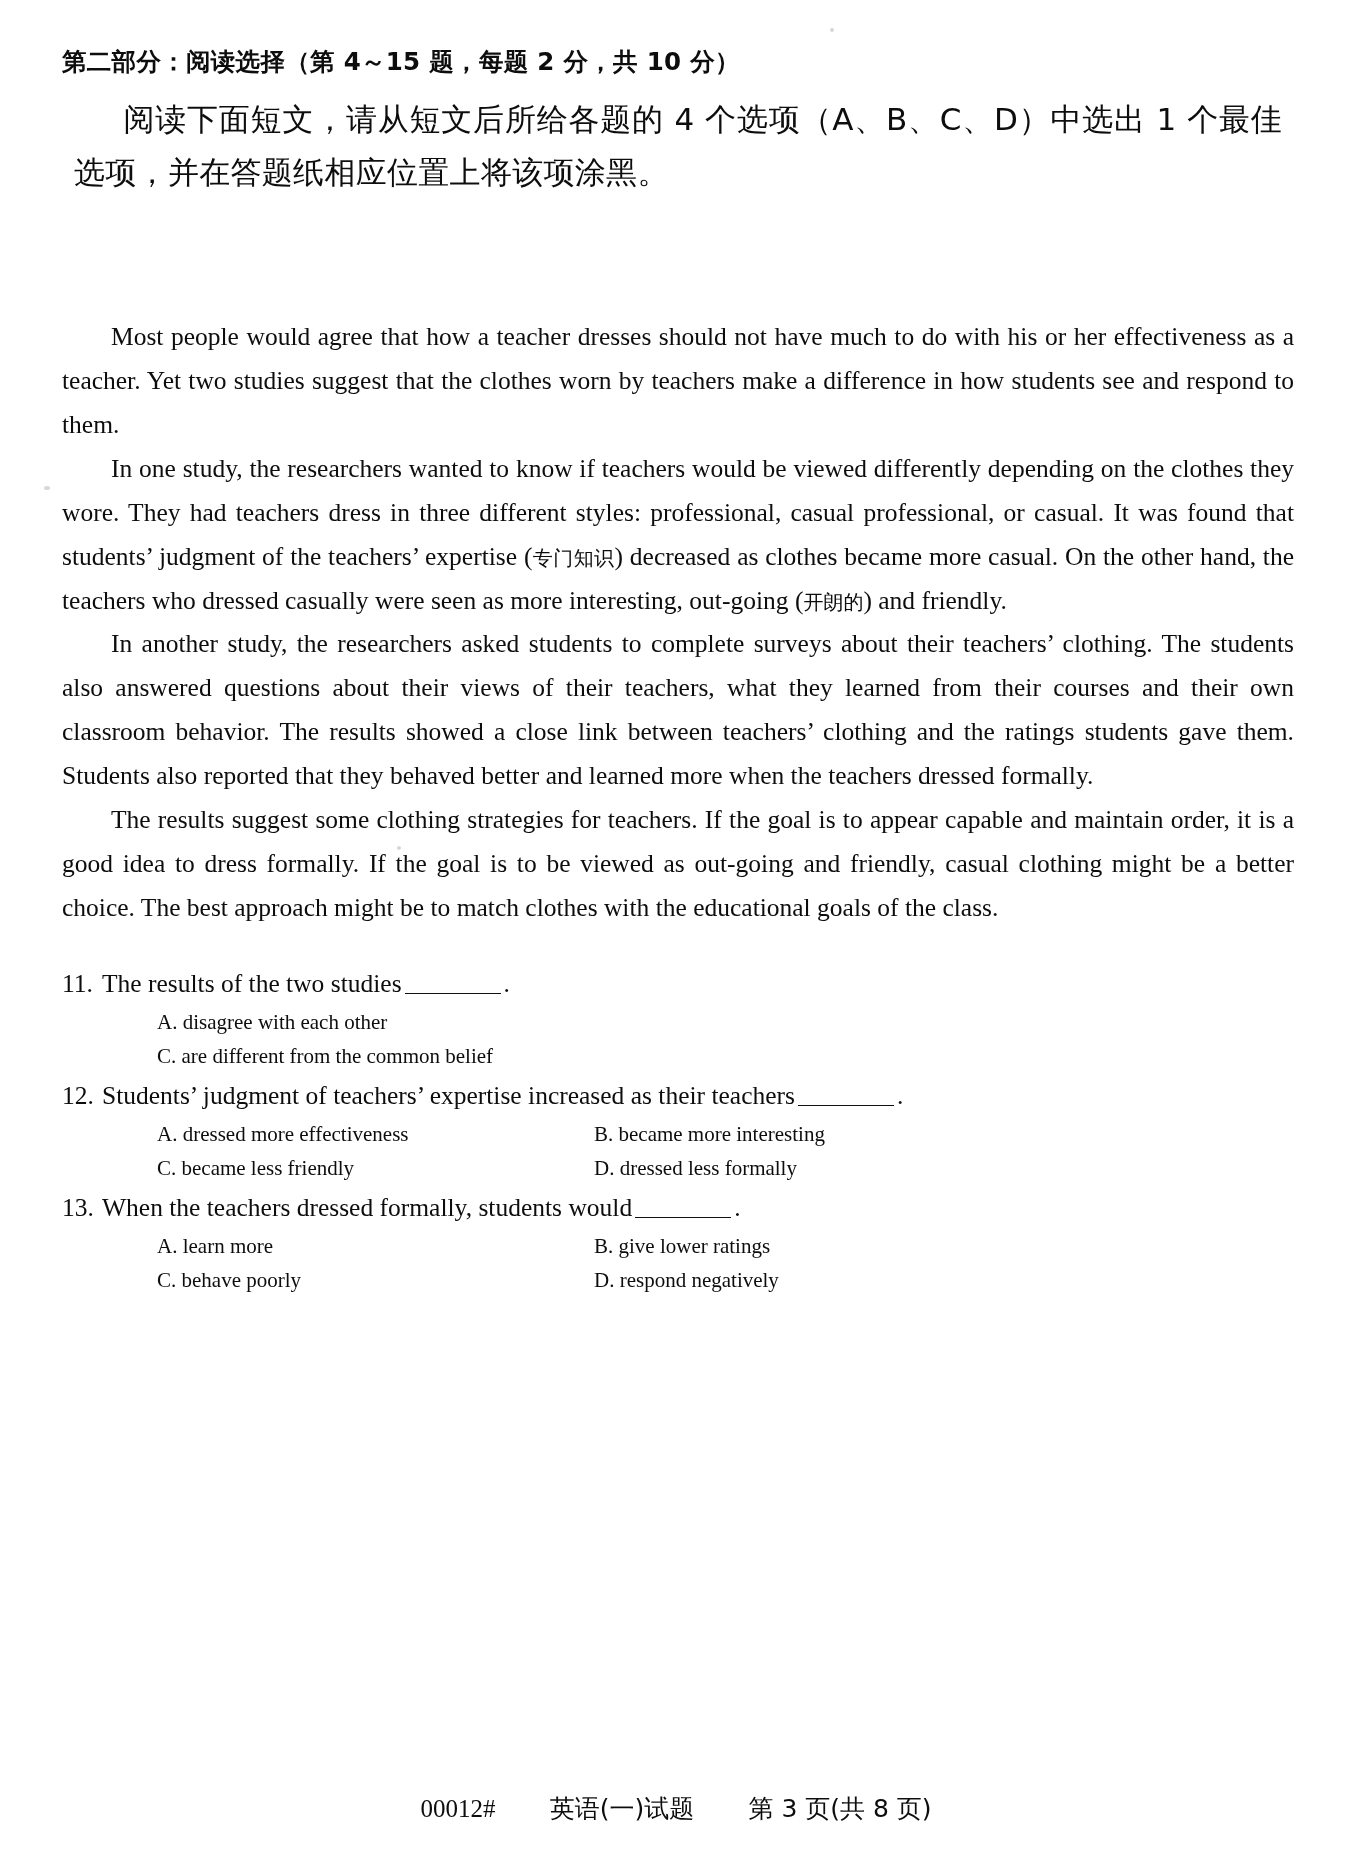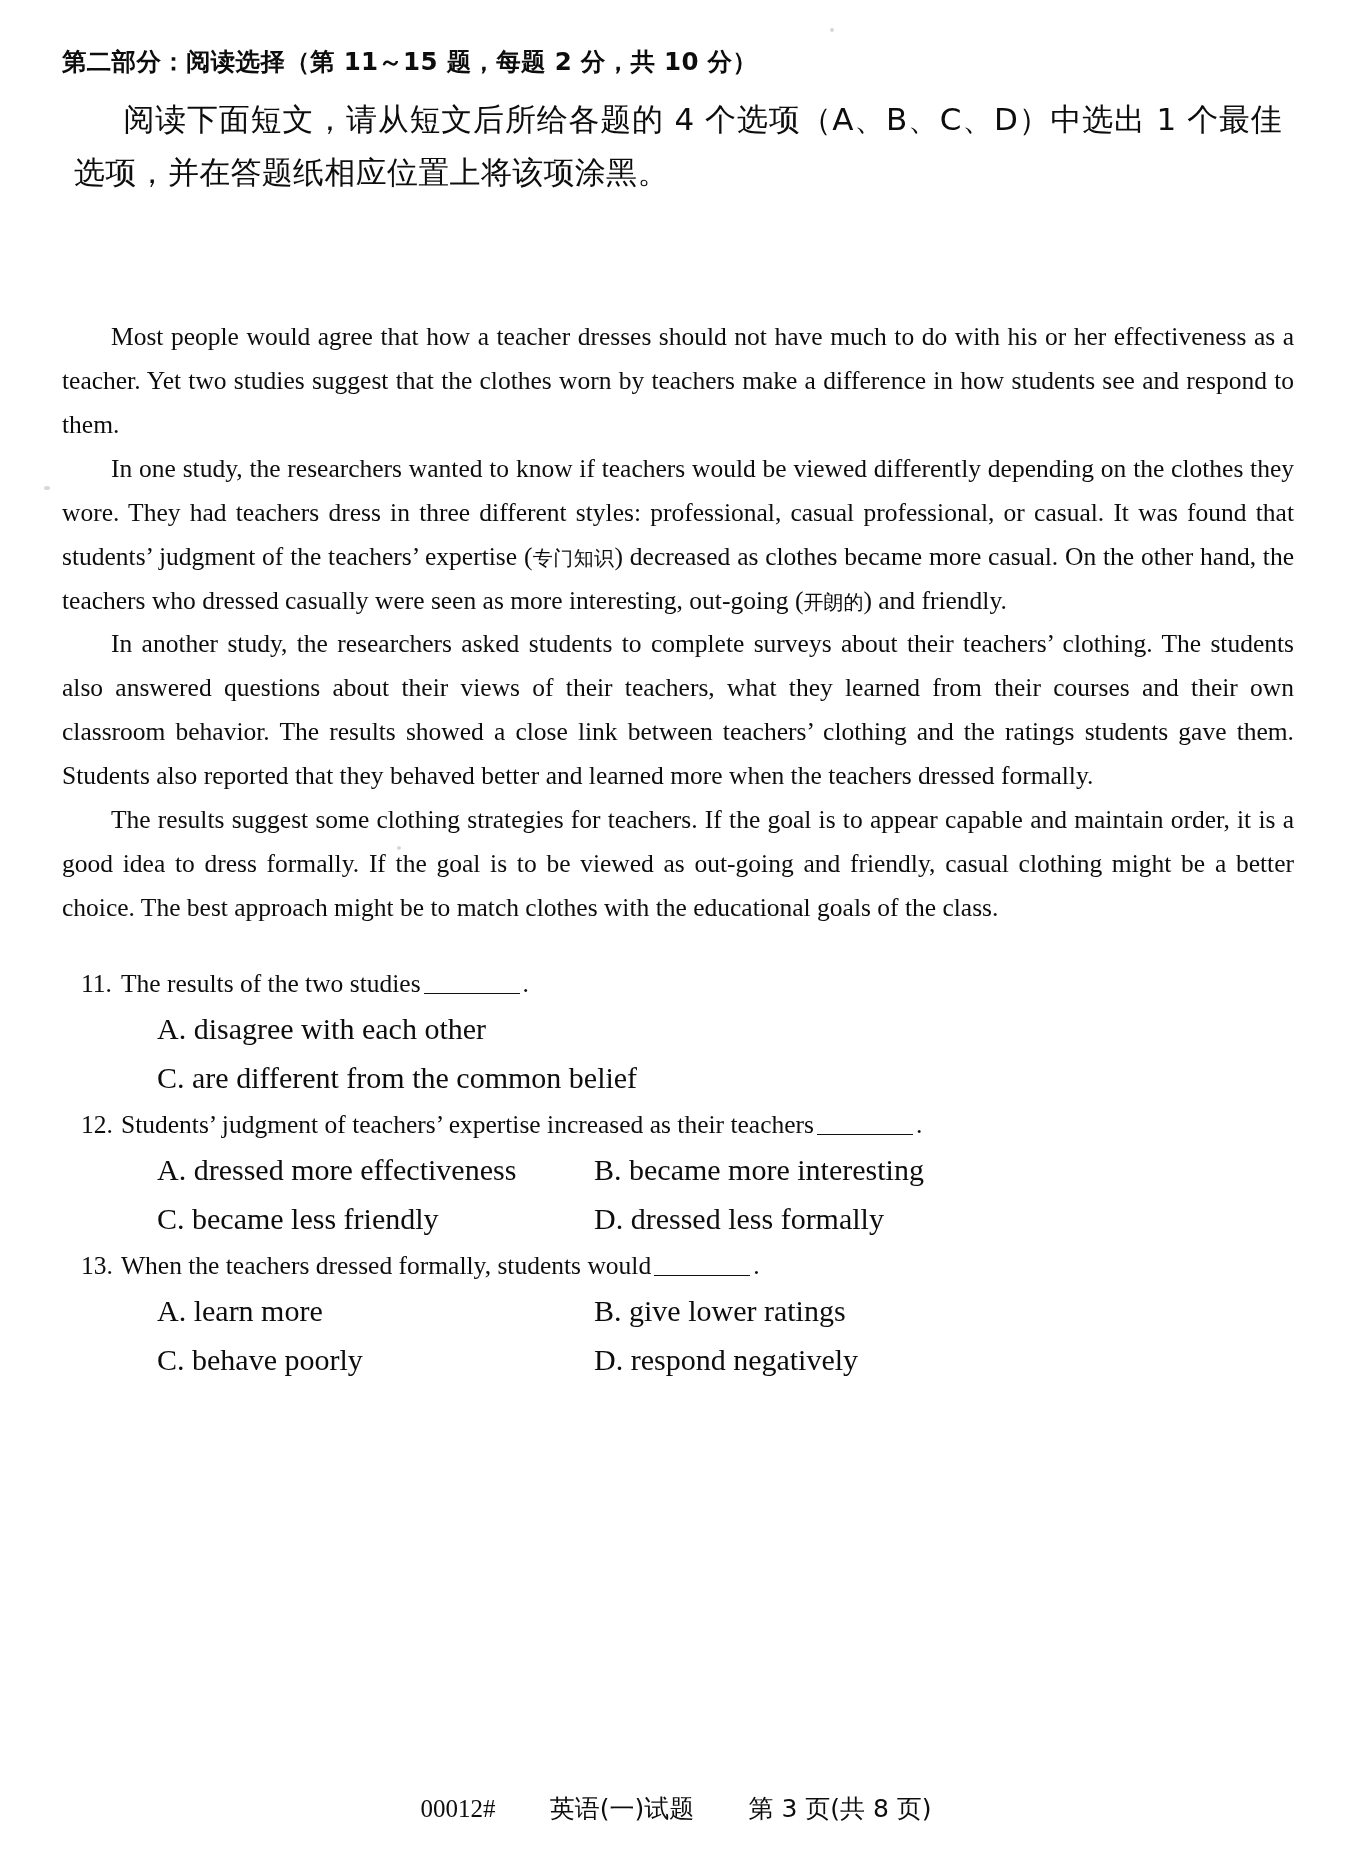--- a/index.html
+++ b/index.html
@@ -67,37 +67,36 @@
   .questions {
     margin-top: 34px;
   }
   .q {
     margin-bottom: 2px;
   }
   .q-stem {
     font-size: 25.5px;
     line-height: 1.64;
     white-space: nowrap;
-    margin-left: 19px;
   }
   .q-num {
     display: inline-block;
     width: 40px;
   }
   .blank {
     display: inline-block;
     border-bottom: 1.5px solid #111;
     width: 96px;
     height: 1.05em;
     vertical-align: -2px;
     margin: 0 3px;
   }
   .opt-row {
     display: flex;
-    font-size: 30px;
+    font-size: 21px;
     line-height: 1.62;
     padding-left: 95px;
   }
   .opt-a, .opt-c {
     width: 437px;
     flex: 0 0 437px;
     white-space: nowrap;
   }
   .opt-b, .opt-d {
     white-space: nowrap;
@@ -126,21 +125,21 @@
 <body>
 
 <div class="page">
 
   <div class="speck" style="left:830px; top:28px; width:4px; height:4px;"></div>
   <div class="speck" style="left:44px; top:486px; width:6px; height:4px;"></div>
   <div class="speck" style="left:397px; top:846px; width:4px; height:4px;"></div>
 
   <div class="content">
 
-    <div class="section-title cn">第二部分：阅读选择（第 11～15 题，每题 2 分，共 10 分）</div>
+    <div class="section-title cn">第二部分：阅读选择（第 4～15 题，每题 2 分，共 10 分）</div>
 
     <div class="instr cn">
       <span class="indent"></span><span>阅读下面短文，请从短文后所给各题的 4 个选项（A、B、C、D）中选出 1 个最佳</span><span>选项，并在答题纸相应位置上将该项涂黑。</span>
     </div>
 
     <div class="spacer"></div>
 
     <div class="passage">
       <p>Most people would agree that how a teacher dresses should not have much to do with his or her effectiveness as a teacher. Yet two studies suggest that the clothes worn by teachers make a difference in how students see and respond to them.</p>
       <p><span>In one study, the researchers wanted to know if teachers would be viewed differently depending on the clothes they wore. They had teachers dress in three different styles: professional, casual professional, or casual. It was found that students’ judgment of the teachers’ expertise (</span><span class="zh">专门知识</span><span>) decreased as clothes became more casual. On the other hand, the teachers who dressed casually were seen as more interesting, out-going (</span><span class="zh">开朗的</span><span>) and friendly.</span></p>

